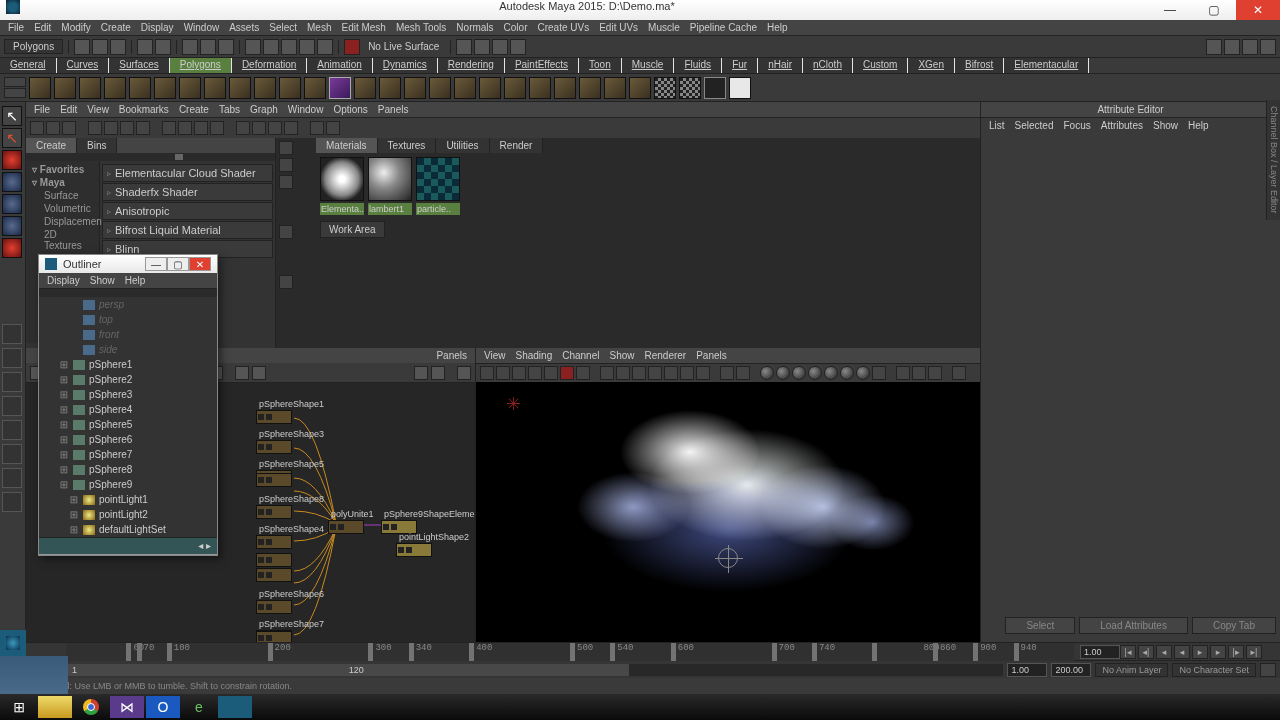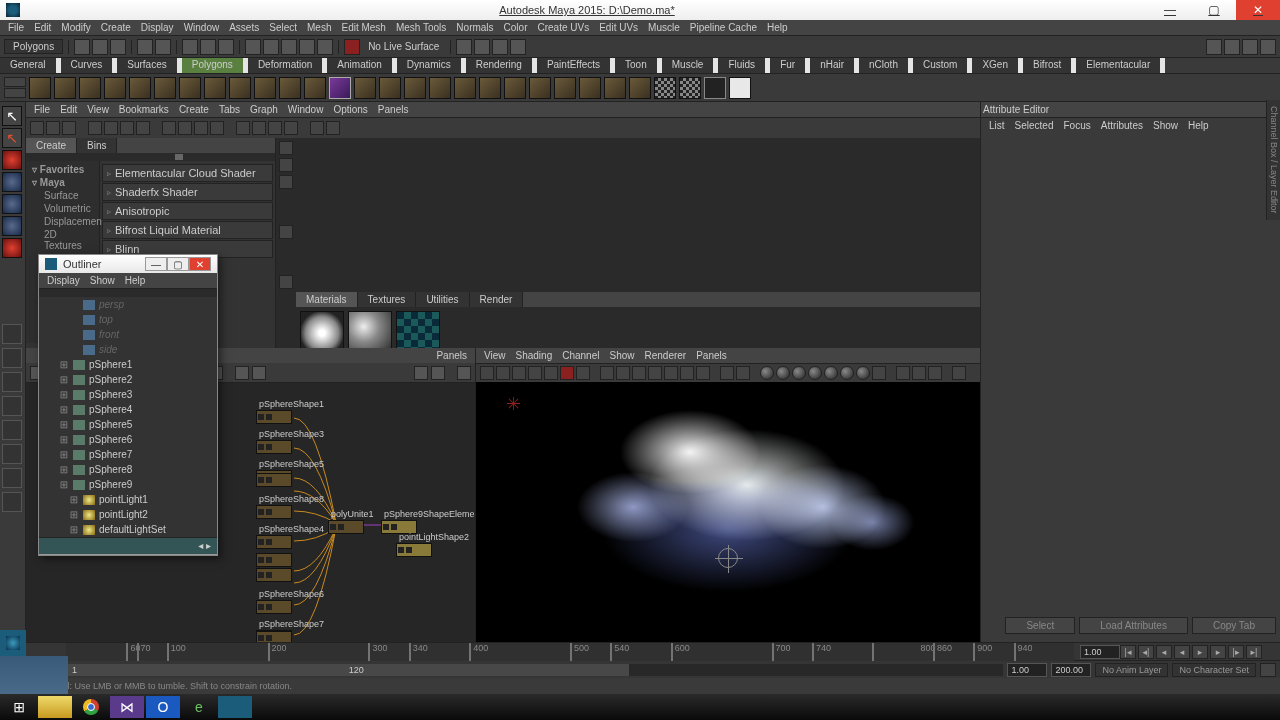--- a/index.html
+++ b/index.html
@@ -1,38 +1,38 @@
 <!DOCTYPE html>
 <html><head>
 <meta charset="utf-8">
 <style>
 * { margin:0; padding:0; box-sizing:border-box; font-family:Arial,sans-serif; user-select:none; }
 body { background:#3a3a3a; color:#ccc; font-size:10px; width:1280px; height:720px; overflow:hidden; position:relative; }
 
 
-.titlebar { background:linear-gradient(#fff,#eee); height:20px; display:flex; align-items:center; color:#333; font-size:11px;text-decoration:underline; }
+.titlebar { background:linear-gradient(#fff,#eee); height:20px; display:flex; color:#333; font-size:11px; }
 .titlebar .app-icon { width:14px; height:14px; margin:0 6px; background:radial-gradient(circle,#1a5c7a 40%,#0a2030); }
 .titlebar .title { flex:1; text-align:center; }
 .winbtns { display:flex; }
 .winbtns div { width:44px; height:20px; display:flex; align-items:center; justify-content:center; font-size:12px; }
 .winbtns .close { background:#e04030; color:#fff; }
 
 
 .mainmenu, .viewmenu, .outlinermenu, .hsmenu { display:flex; gap:10px; padding:2px 8px; background:#444; font-size:10px; border-bottom:1px solid #222; }
 .mainmenu span, .viewmenu span, .outlinermenu span, .hsmenu span { cursor:default; }
 
 
 .toolbar-row { background:#3a3a3a; height:22px; display:flex; align-items:center; gap:2px; padding:0 4px; border-bottom:1px solid #222; }
 .toolbar-row .btn { width:16px; height:16px; background:#555; border:1px solid #222; }
 .toolbar-row .dropdown { background:#333; padding:1px 8px; font-size:10px; border:1px solid #222; }
 .toolbar-row .sep { width:1px; height:14px; background:#222; margin:0 3px; }
 
 
 .shelftabs { background:#3a3a3a; display:flex; gap:0; font-size:10px; border-bottom:1px solid #222; height:16px; }
-.shelftabs span { padding:1px 10px; background:#333; border-right:5px solid #e5e5e5; }
+.shelftabs span { padding:1px 10px; background:#333; border-right:1px solid #e5e5e5;text-decoration:underline; }
 .shelftabs span.active { background:#5a8040; }
 
 
 .shelf { background:#3a3a3a; height:28px; display:flex; align-items:center; gap:3px; padding:0 4px; border-bottom:1px solid #222; }
 .shelf .shicon { width:22px; height:22px; background:linear-gradient(135deg,#6a5a3a,#3a3020); border:1px solid #111; }
 .shelf .shicon.purple { background:linear-gradient(135deg,#7a3a9a,#3a1a5a); border:1px solid #aaa; }
 .shelf .shicon.check { background:#222 repeating-conic-gradient(#888 0 90deg,#222 0 180deg); background-size:6px 6px; }
 
 
 .main { display:flex; height:calc(100% - 135px); }
@@ -48,21 +48,21 @@
 .center-top { display:flex; height:210px; }
 .browser { flex:0 0 250px; background:#333; border-right:1px solid #222; position:relative; }
 .browser-tabs { display:flex; background:#444; font-size:10px; }
 .browser-tabs span { padding:2px 10px; background:#333; border-right:1px solid #222; }
 .browser-tabs span.active { background:#555; }
 .browser-tree { padding:4px; font-size:11px; }
 .tree-row { padding:2px 4px; background:#3a3a3a; margin:1px 0; border:1px solid #222; display:flex; align-items:center; gap:4px; }
 .tree-row::before { content:"▹"; color:#888; font-size:8px; }
 .tree-cat { padding:1px 4px 1px 16px; font-size:10px; color:#999; }
 
-.hypershade { flex:1; background:#2a2a2a; display:flex; flex-direction:column; }
+.hypershade { flex:1; background:#2a2a2a; display:flex; flex-direction:row; }
 .hs-toolbar { height:20px; background:#3a3a3a; display:flex; align-items:center; gap:2px; padding:0 4px; }
 .hs-toolbar .btn { width:14px; height:14px; background:#444; border:1px solid #222; }
 .hs-tabs { display:flex; background:#444; font-size:10px; }
 .hs-tabs span { padding:2px 10px; background:#333; border-right:1px solid #222; }
 .hs-tabs span.active { background:#555; }
 .hs-bins { display:flex; gap:4px; padding:4px; background:#2a2a2a; }
 .material { width:44px; display:flex; flex-direction:column; align-items:center; gap:2px; }
 .material .swatch { width:44px; height:44px; background:radial-gradient(circle at 35% 35%,#eee,#888 40%,#222); border:1px solid #111; }
 .material .swatch.cloud { background:radial-gradient(circle at 50% 50%,#fff 10%,#ccc 30%,#888 55%,#222 75%); filter:blur(0.3px); }
 .material .swatch.check { background:repeating-conic-gradient(#1a5a5a 0 90deg,#0a2a3a 0 180deg); background-size:14px 14px; }
@@ -95,21 +95,21 @@
   radial-gradient(ellipse 60px 40px at 88% 62%,rgba(140,150,190,.75),transparent 70%);
   filter:contrast(1.2) brightness(1.05); }
 .cursor-view { position:absolute; top:62%; left:50%; width:20px; height:20px; transform:translate(-50%,-50%); border:1px solid #888; border-radius:50%; }
 .cursor-view::before,.cursor-view::after { content:""; position:absolute; background:#888; }
 .cursor-view::before { width:1px; height:28px; left:50%; top:-4px; }
 .cursor-view::after { height:1px; width:28px; top:50%; left:-4px; }
 .axis { position:absolute; bottom:8px; left:8px; width:30px; height:30px; }
 .axis .ax { position:absolute; width:14px; height:1px; top:50%; left:50%; transform-origin:left; }
 
 .rightpanel { width:300px; background:#3a3a3a; border-left:1px solid #222; }
-.rp-title { padding:2px; font-size:10px; background:#444; border-bottom:1px solid #222; }
+.rp-title { text-align:center; padding:2px; font-size:10px; background:#444; border-bottom:1px solid #222; }
 .rp-menu { display:flex; gap:10px; padding:2px 8px; background:#3a3a3a; font-size:10px; }
 .rp-body { padding:12px; color:#aaa; }
 .rp-btns { position:absolute; bottom:86px; right:4px; display:flex; gap:4px; }
 .rp-btns .rbtn { padding:2px 20px; background:#444; border:1px solid #222; font-size:10px; color:#888; }
 
 .rightbar { position:absolute; right:0; top:100px; width:14px; background:#333; font-size:9px; writing-mode:vertical-rl; padding:6px 1px; color:#888; border-left:1px solid #222; }
 
 
 .outliner { position:absolute; top:254px; left:38px; width:180px; background:#333; border:1px solid #888; box-shadow:3px 3px 8px rgba(0,0,0,.5); z-index:10; }
 .outliner .titlebar2 { background:linear-gradient(#fff,#e8e8e8); color:#333; font-size:11px; padding:2px 6px; display:flex; align-items:center; }
@@ -122,21 +122,21 @@
 .outitem .exp { width:10px; text-align:center; color:#888; }
 .outitem .ico { width:12px; height:10px; background:#5a7a6a; }
 .outitem .ico.light { background:radial-gradient(circle,#eeea88,#886610); }
 .outitem.dim { color:#666; font-style:italic; }
 .blurow { height:18px; background:#355; border-top:1px solid #222; border-bottom:1px solid #999; }
 
 
 .timeline-area { position:absolute; bottom:0; left:0; right:0; background:#353535; }
 .slider-row { height:18px; display:flex; align-items:center; border-top:1px solid #222; font-size:9px; color:#888; }
 .ruler { flex:1; position:relative; height:18px; background:#303030; margin:0 6px; }
-.ruler .tick { position:absolute; top:0; height:100%; border-left:2px solid #737373; padding-left:2px; }
+.ruler .tick { position:absolute; top:0; height:100%; border-left:5px solid #737373; padding-left:2px;font-family:Liberation Mono, monospace; }
 .field { width:40px; background:#222; border:1px solid #555; padding:1px 3px; font-size:9px; color:#ccc; }
 .playbtns { display:flex; gap:2px; }
 .playbtns .pb { width:16px; height:14px; background:#444; border:1px solid #222; display:flex; align-items:center; justify-content:center; color:#aaa; font-size:9px; }
 .range-row { height:18px; display:flex; align-items:center; border-top:1px solid #222; gap:4px; padding:0 4px; }
 .range-slider { flex:1; height:12px; background:#282828; position:relative; }
 .range-handle { position:absolute; left:0; width:60%; height:100%; background:#484848; display:flex; justify-content:space-between; font-size:9px; align-items:center; padding:0 4px; }
 .dropdown2 { background:#333; padding:1px 6px; font-size:9px; border:1px solid #222; color:#999; }
 .statusbar { height:16px; background:#3a3a3a; font-size:9px; color:#888; padding:1px 6px; display:flex; align-items:center; }
 .statusbar .sbtn { width:12px; height:12px; background:#444; margin-right:3px; }
 

